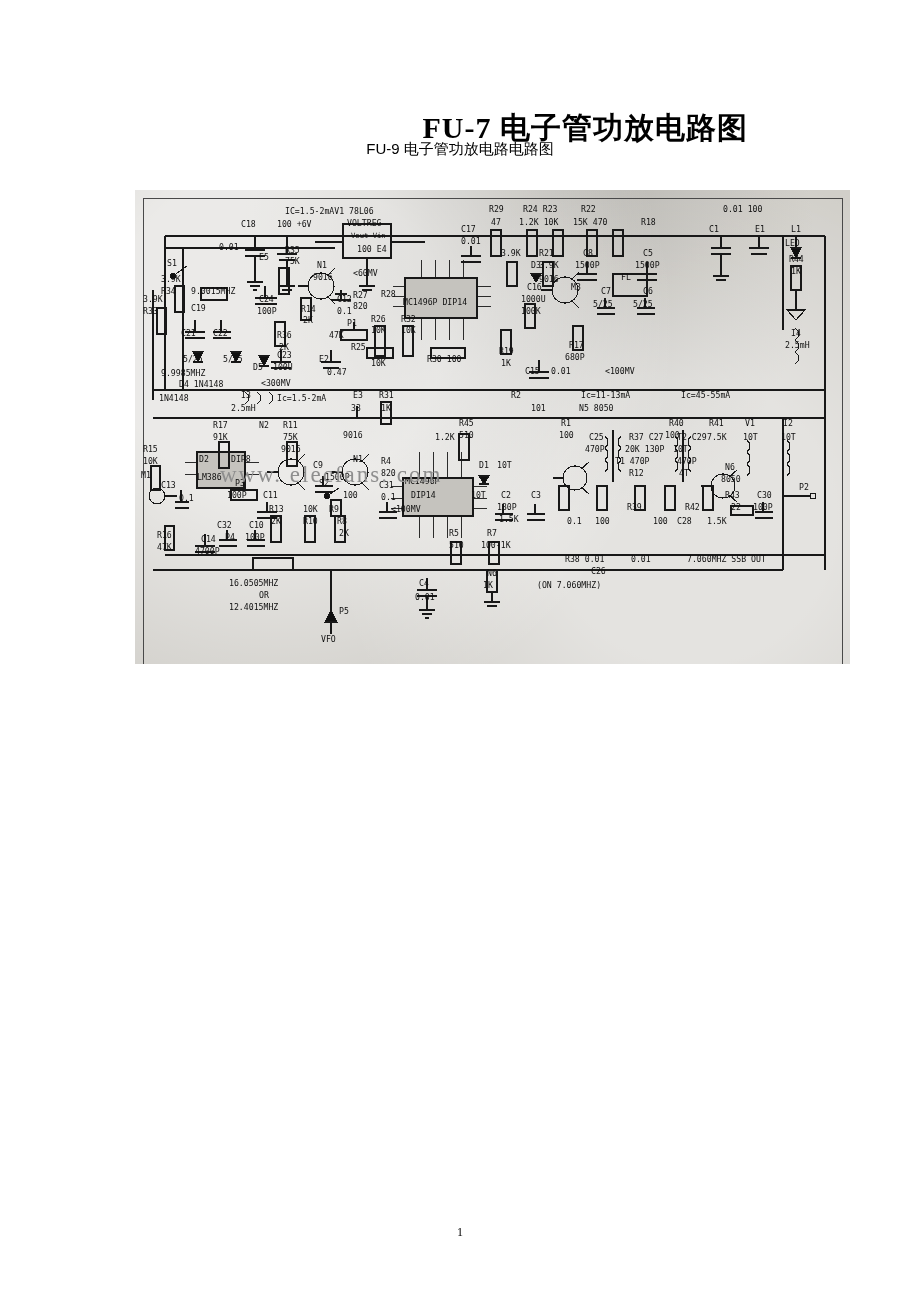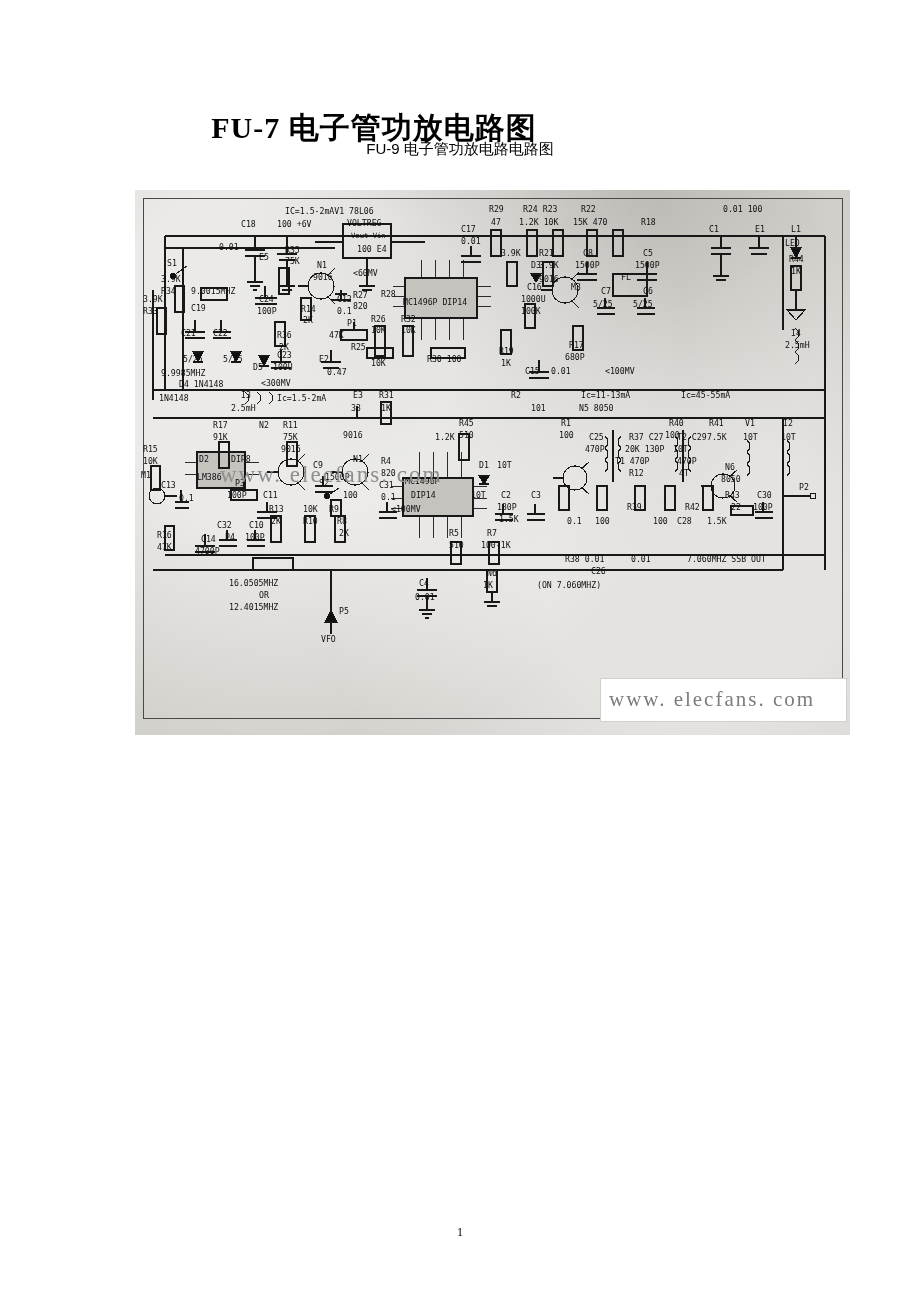--- a/index.html
+++ b/index.html
@@ -18,21 +18,21 @@
   .page {
     position: absolute;
     inset: 0;
     background: #fff;
   }
   .doc-title {
     position: absolute;
     top: 88px;
     left: 0;
     width: 748px;
-    text-align: center;
+    text-align: right;
     font-family: "Liberation Serif", serif;
     font-weight: bold;
     font-size: 30px;
     letter-spacing: 1px;
   }
   .doc-subtitle {
     position: absolute;
     top: 140px;
     left: 0;
     width: 920px;
@@ -49,21 +49,21 @@
     font-size: 12px;
     font-family: "Liberation Serif", serif;
   }
 
   
   .schematic {
     position: absolute;
     left: 135px;
     top: 190px;
     width: 715px;
-    height: 545px;
+    height: 474px;
     background: #cfcdc8;
     background-image:
        radial-gradient(circle at 20% 30%, rgba(255,255,255,0.55) 0 25%, rgba(0,0,0,0) 60%),
        radial-gradient(circle at 78% 70%, rgba(255,255,255,0.40) 0 22%, rgba(0,0,0,0) 55%),
        radial-gradient(circle at 55% 12%, rgba(160,158,152,0.45) 0 18%, rgba(0,0,0,0) 50%);
     overflow: hidden;
     filter: contrast(1.02);
   }
   .schematic svg {
     display: block;

